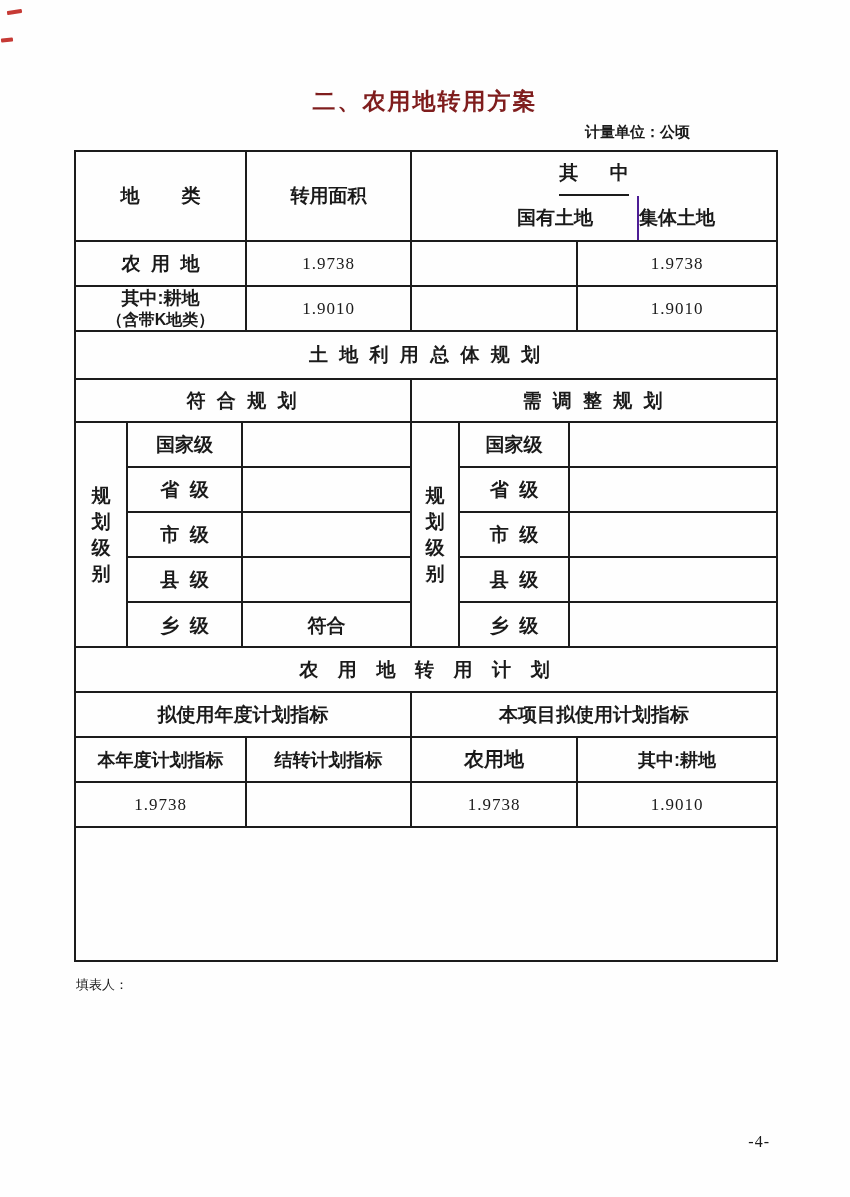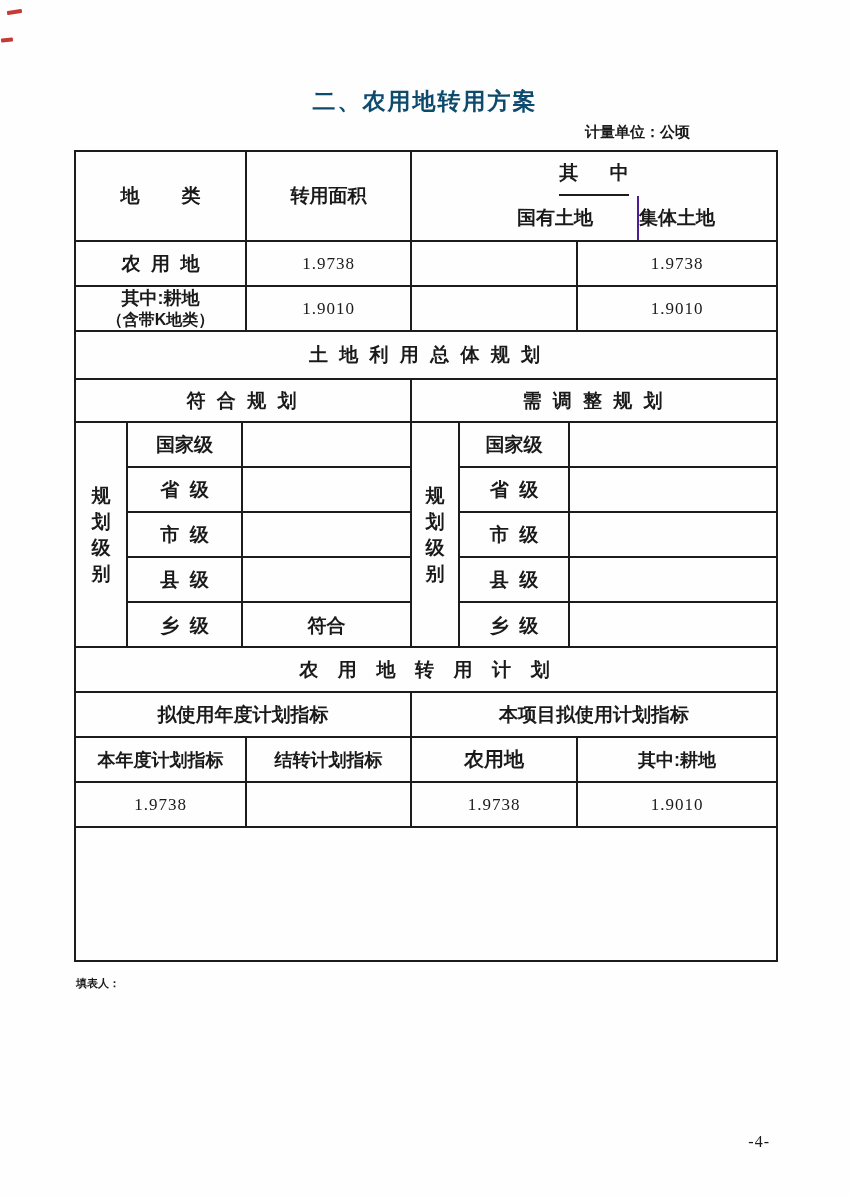--- a/index.html
+++ b/index.html
@@ -17,21 +17,21 @@
 
   
   .red-mark { position: absolute; background: #c63a35; border-radius: 1px; }
   .red-mark.m1 { left: 7px; top: 10px; width: 15px; height: 4px; transform: rotate(-9deg); }
   .red-mark.m2 { left: 1px; top: 38px; width: 12px; height: 4px; transform: rotate(-5deg); }
 
   .title {
     position: absolute; left: 0; top: 86px; width: 850px;
     text-align: center;
     font-size: 23px; font-weight: bold; letter-spacing: 2px;
-    color: #0c4a6e;
+    color: #7f1d1d;
   }
   .unit {
     position: absolute; top: 123px; right: 160px;
     font-size: 15px; font-weight: bold;
     white-space: pre;
   }
 
   .doc-table {
     position: absolute; left: 74px; top: 150px;
     width: 704px; height: 812px;
@@ -81,21 +81,21 @@
   .prow:last-child { border-bottom: none; }
   .plevel {
     display: flex; align-items: center; justify-content: center;
     border-right: 2px solid #1c1c1c; white-space: pre; font-weight: bold;
   }
   .plevel.wl { width: 115px; } .plevel.wr { width: 110px; }
   .pval { flex: 1; display: flex; align-items: center; justify-content: center; font-weight: bold; }
 
   .filler {
     position: absolute; left: 76px; top: 976px;
-    font-size: 11px; font-weight: bold; white-space: pre;
+    font-size: 13px; font-weight: normal; white-space: pre;
   }
   .pagenum {
     position: absolute; top: 1133px; right: 80px;
     font-family: "Liberation Serif", "DejaVu Serif", serif;
     font-size: 16px; letter-spacing: 1px;
   }
 </style>
 </head>
 <body>
 

